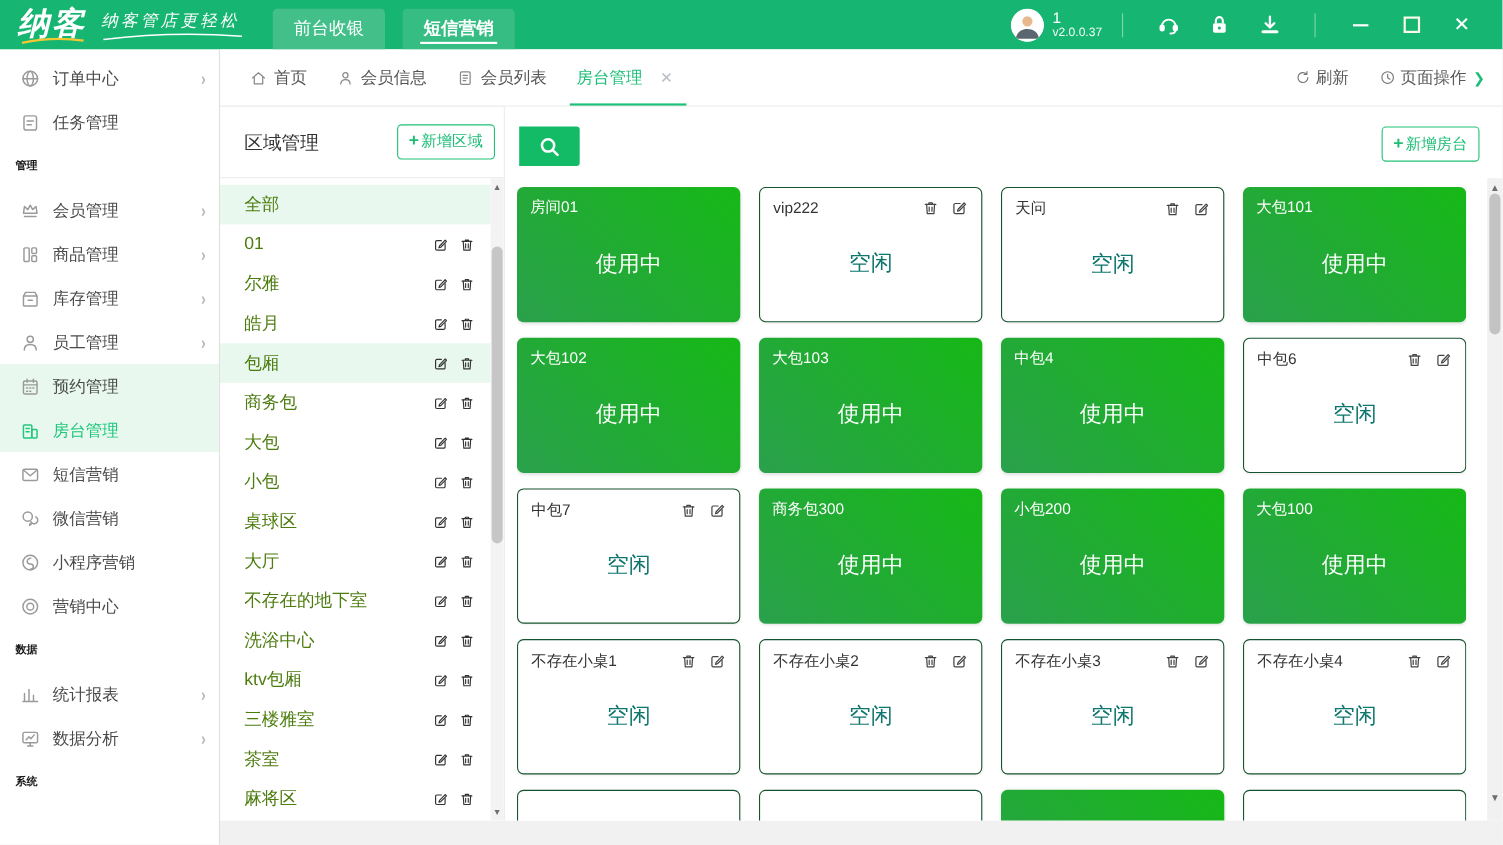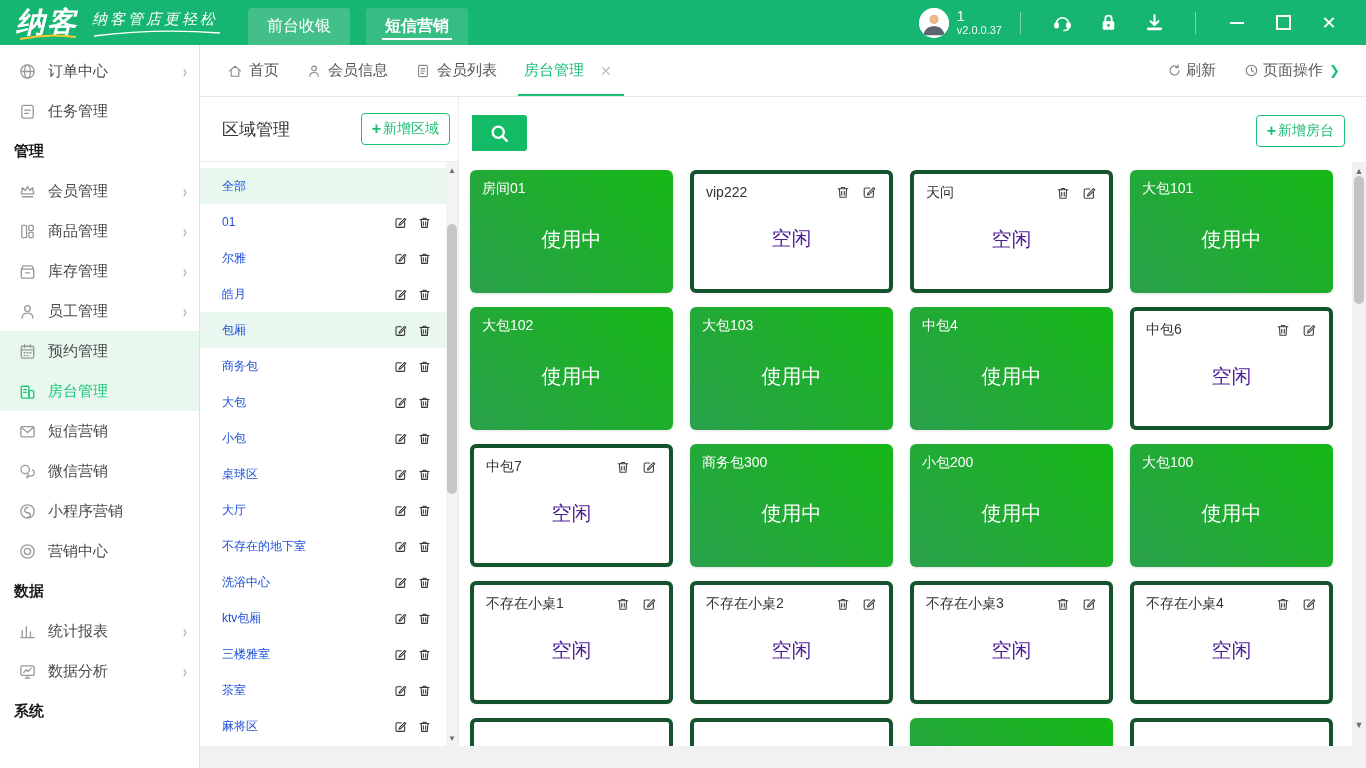--- a/index.html
+++ b/index.html
@@ -34,47 +34,47 @@
   
   .main { flex:1; display:flex; min-height:0; }
   .sidebar { width:200px; background:#fff; border-right:1px solid #e0e0e0; padding-top:6px; overflow:hidden; flex-shrink:0; }
   .sb-row { height:40px; display:flex; align-items:center; padding:0 12px 0 18px; color:#4a4a4a; font-size:15px; cursor:default; }
   .sb-row .sb-icon { width:19px; height:19px; margin-right:11px; color:#9a9a9a; display:flex; }
   .sb-row .sb-icon svg { width:19px; height:19px; }
   .sb-row .sb-arrow { margin-left:auto; color:#b8b8b8; font-size:13px; font-weight:bold; transform:scaleY(1.3); }
   .sb-row.hl { background:#e8f8ef; }
   .sb-row.active { color:#1ec77b; }
   .sb-row.active .sb-icon { color:#1ec77b; }
-  .sb-section { height:40px; display:flex; align-items:center; padding-left:14px; font-size:15px; font-weight:bold; color:#1a1a1a; }
+  .sb-section { height:40px; display:flex; align-items:center; padding-left:14px; font-size:10px; font-weight:bold; color:#1a1a1a; }
 
   .content { flex:1; display:flex; flex-direction:column; min-width:0; background:#f1f1f1; }
 
   
   .tabstrip { height:52px; background:#fff; border-bottom:1px solid #e8e8e8; display:flex; align-items:center; flex-shrink:0; position:relative; }
   .tab { display:flex; align-items:center; gap:6px; margin-left:27px; color:#555; font-size:15px; height:100%; position:relative; cursor:default; }
   .tab .tab-icon { color:#888; display:flex; }
   .tab .tab-icon svg { width:16px; height:16px; }
   .tab.active { color:#1dbe77; }
   .tab.active::after { content:""; position:absolute; left:-6px; right:-12px; bottom:0; height:2px; background:#1dbe77; }
   .tab .tab-close { color:#b9bec6; font-size:14px; margin-left:10px; }
-  .tabstrip-actions { margin-left:auto; display:flex; align-items:center; gap:28px; padding-right:26px; color:#5a5a5a; font-size:15px; }
+  .tabstrip-actions { margin-left:auto; display:flex; align-items:center; gap:28px; padding-right:16px; color:#5a5a5a; font-size:15px; }
   .ts-action { display:flex; align-items:center; gap:4px; cursor:default; }
   .ts-action .ts-icon { display:flex; color:#777; }
   .ts-action .ts-icon svg { width:15px; height:15px; }
   .ts-action .ts-arrow { color:#1dbe77; font-weight:bold; font-size:13px; margin-left:2px; }
 
   
   .workspace { flex:1; display:flex; min-height:0; }
   .area-panel { width:259px; height:649px; background:#fff; border-right:1px solid #ececec; flex-shrink:0; display:flex; flex-direction:column; }
   .area-head { height:65px; display:flex; align-items:center; justify-content:space-between; padding:0 8px 0 22px; border-bottom:1px solid #ededed; }
   .area-title { font-size:17px; color:#333; }
   .btn-outline { background:#fff; border:1px solid #20c077; color:#1ebd76; font-size:14px; height:32px; padding:0 10px; border-radius:4px; display:flex; align-items:center; gap:2px; cursor:pointer; font-family:inherit; }
   .btn-outline .plus { font-weight:bold; font-size:16px; }
   .area-list { flex:1; position:relative; padding:6px 12px 0 0; overflow:hidden; }
-  .area-row { height:36px; display:flex; align-items:center; padding:0 14px 0 22px; font-size:12px; color:#1d4ed8; cursor:default; }
+  .area-row { height:36px; display:flex; align-items:center; padding:0 14px 0 22px; font-size:16px; color:#4d7c0f; cursor:default; }
   .area-row.sel, .area-row.hov { background:#e9f8ee; }
   .area-row .ar-label { flex:1; overflow:hidden; white-space:nowrap; }
   .area-row .ar-act { display:flex; gap:9px; color:#333; }
   .area-row .ar-act svg { width:15px; height:15px; }
   .vscroll { position:absolute; right:0; top:0; bottom:0; width:12px; background:#f3f3f3; }
   .vscroll .sc-up, .vscroll .sc-down { position:absolute; left:0; width:12px; height:12px; color:#707070; font-size:8px; display:flex; align-items:center; justify-content:center; }
   .vscroll .sc-up { top:2px; } .vscroll .sc-down { bottom:2px; }
   .vscroll .sc-thumb { position:absolute; left:1px; width:10px; background:#c6c6c6; border-radius:5px; }
 
   .rooms { flex:1; height:649px; background:#fff; position:relative; min-width:0; }
@@ -82,28 +82,28 @@
   .search-wrap { display:flex; }
   .search-input { width:205px; height:36px; border:1px solid #ddd; border-right:none; padding:0 12px; font-size:15px; color:#333; outline:none; font-family:inherit; }
   .search-input::placeholder { color:#b5b5b5; }
   .search-btn { width:55px; height:36px; background:#13bb67; border:none; border-radius:0 3px 3px 0; display:flex; align-items:center; justify-content:center; cursor:pointer; }
   .search-btn svg { width:21px; height:21px; }
   .add-room { margin-left:auto; }
   .card-grid { position:absolute; left:11px; top:73px; width:863px; height:576px; overflow:hidden;
     display:grid; grid-template-columns:repeat(4,203px); grid-auto-rows:123px; gap:14px 17px; align-content:start; }
   .card { border-radius:6px; position:relative; display:flex; flex-direction:column; }
   .card.busy { background:linear-gradient(45deg,#2aa04c 0%,#16b816 100%); color:#fff; box-shadow:0 1px 3px rgba(0,0,0,.12); }
-  .card.idle { background:#fff; border:4px solid #14532d; box-shadow:0 1px 2px rgba(0,0,0,.05); }
+  .card.idle { background:#fff; border:1px solid #14532d; box-shadow:0 1px 2px rgba(0,0,0,.05); }
   .card-top { display:flex; align-items:center; padding:10px 12px 0 12px; }
   .card-name { font-size:14px; }
   .card.idle .card-name { color:#333; }
   .card-icons { margin-left:auto; display:flex; gap:10px; color:#444; }
   .card-icons svg { width:16px; height:16px; }
   .card-status { flex:1; display:flex; align-items:center; justify-content:center; font-size:20px; margin-top:-12px; }
-  .card.idle .card-status { color:#4c1d95; }
+  .card.idle .card-status { color:#0f766e; }
   .main-scroll { position:absolute; right:0; top:65px; bottom:0; width:14px; background:#f1f1f1; }
   .main-scroll .sc-up, .main-scroll .sc-down { position:absolute; left:0; width:14px; height:14px; color:#6e6e6e; font-size:9px; display:flex; align-items:center; justify-content:center; }
   .main-scroll .sc-up { top:2px; } .main-scroll .sc-down { bottom:14px; }
   .main-scroll .sc-thumb { position:absolute; left:2px; width:10px; top:14px; height:128px; background:#c3c3c3; border-radius:5px; }
 </style>
 </head>
 <body>
 
 <div class="app">
 

